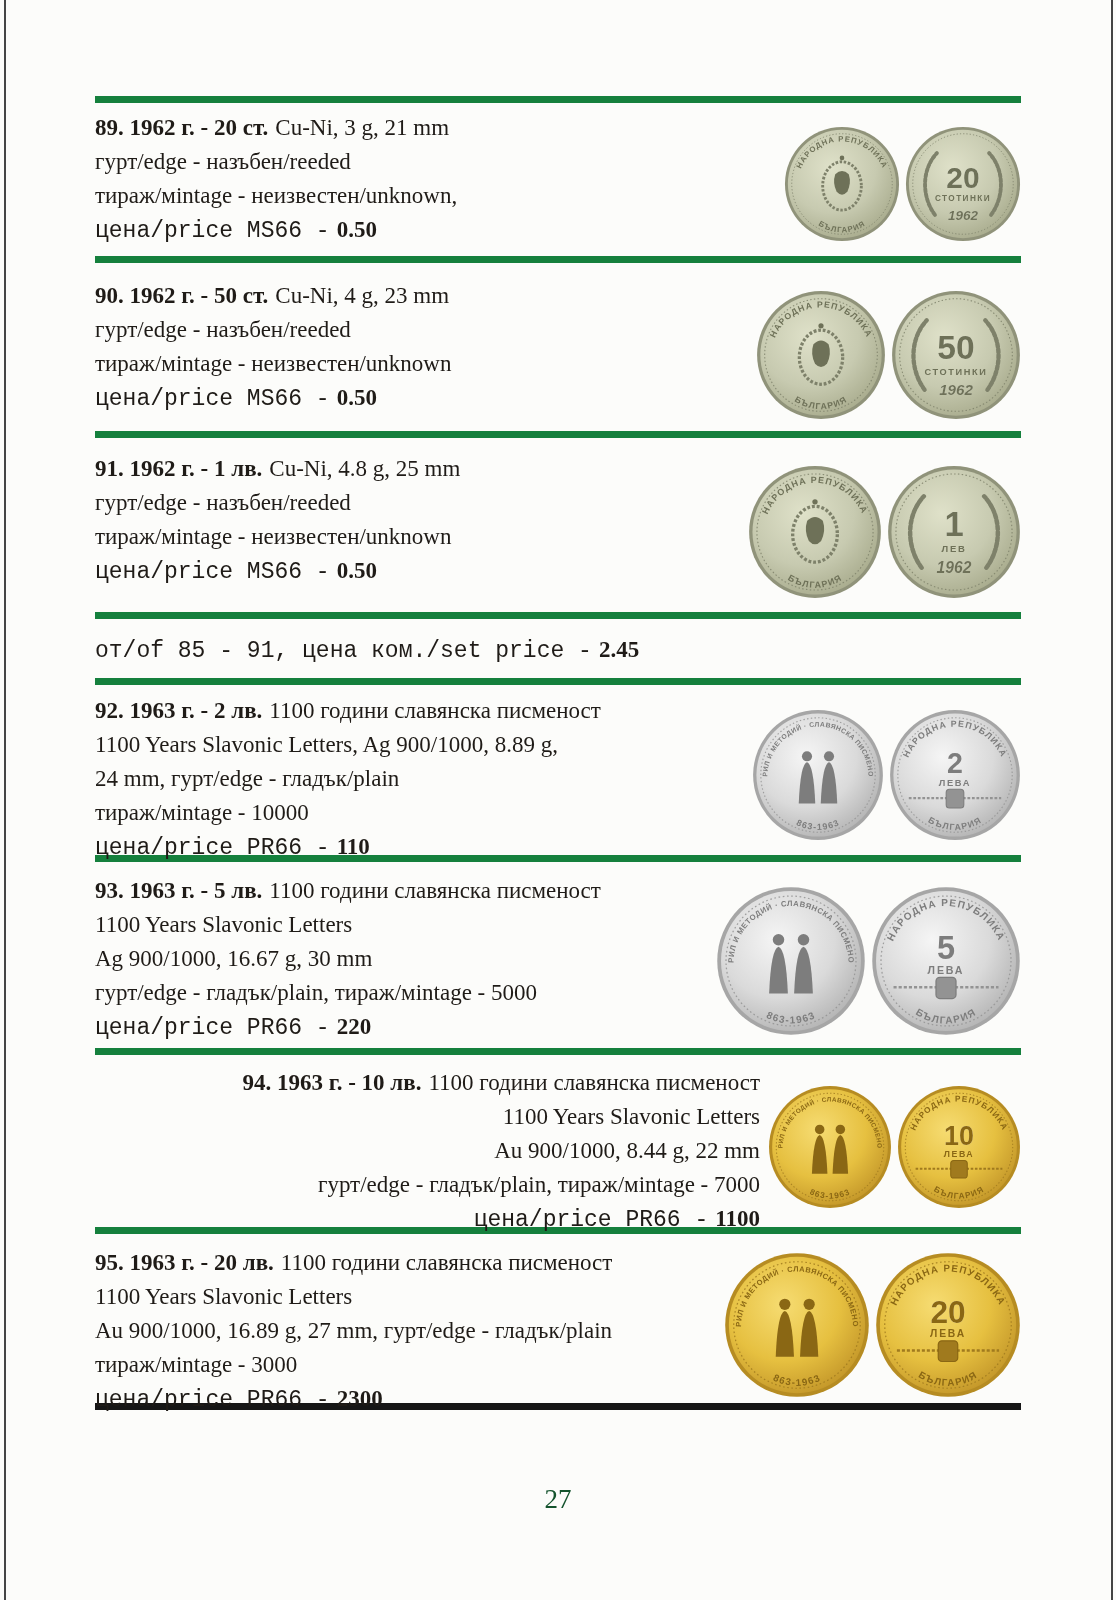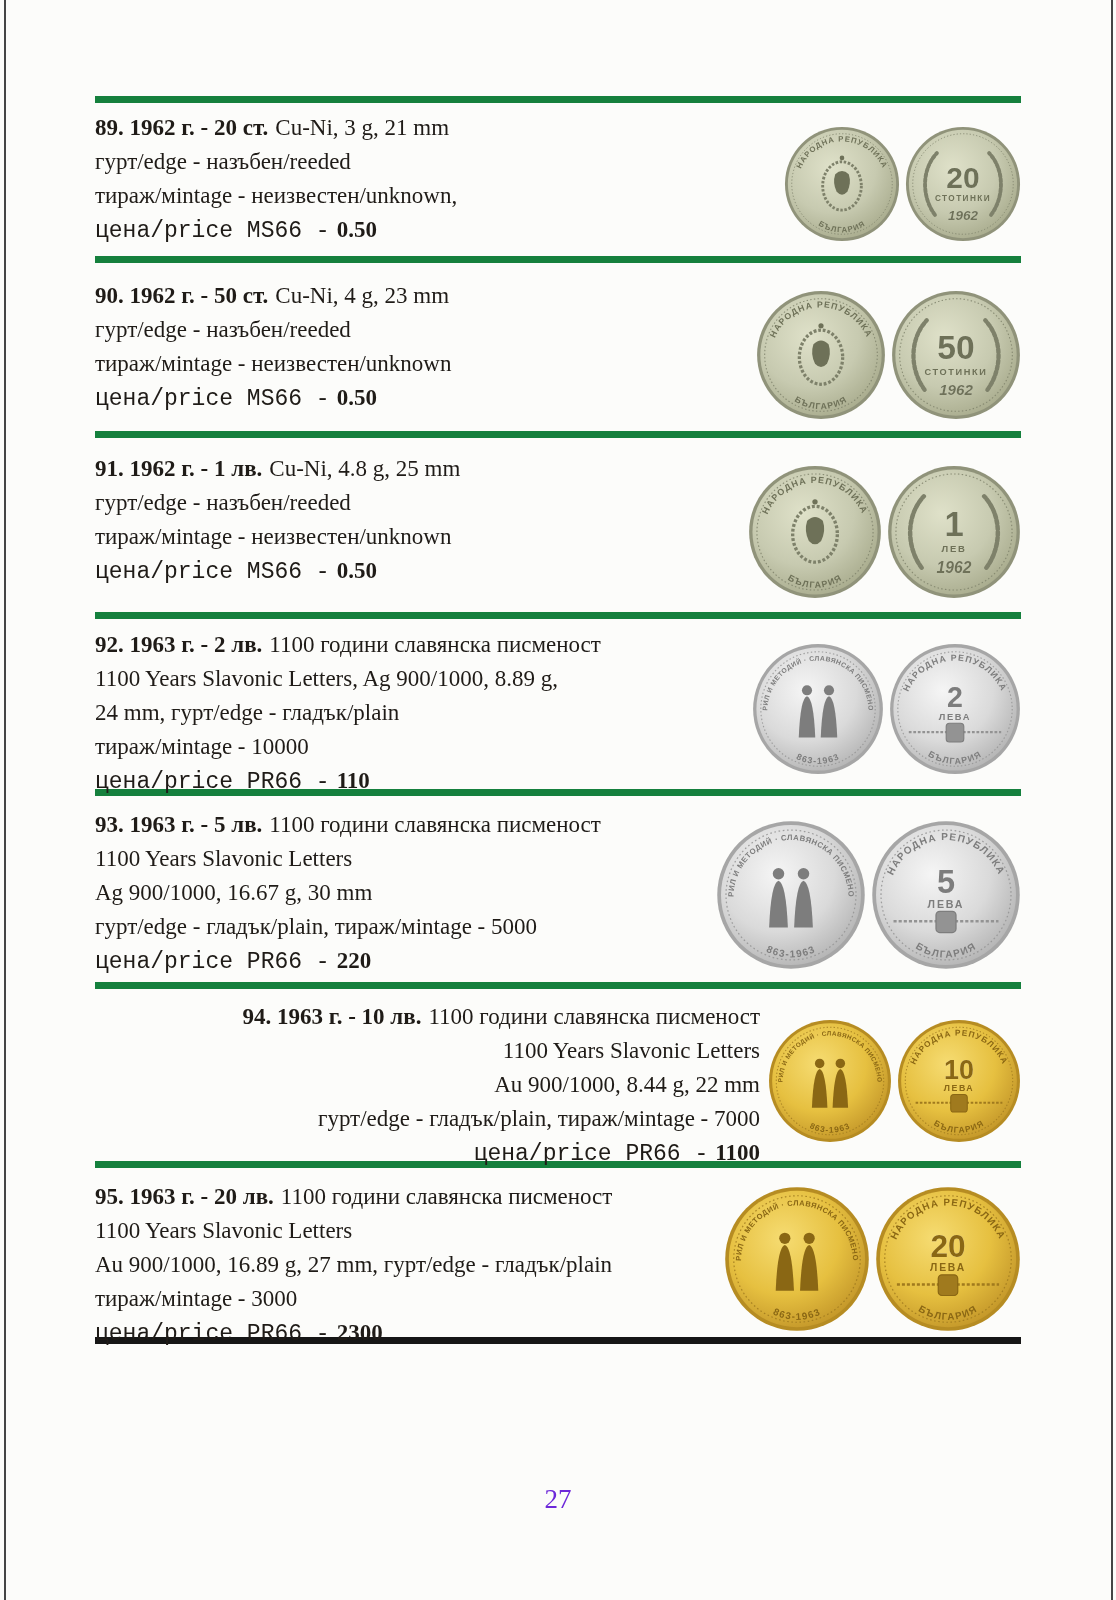--- a/index.html
+++ b/index.html
@@ -31,21 +31,21 @@
   .line { font-size:23px; line-height:34px; white-space:nowrap; }
   .hb { font-weight:bold; margin-right:7px; }
   .plabel { margin-right:7px;font-family:Liberation Mono, monospace; }
   b.pv { font-weight:bold; }
 
   .coins { flex:0 0 auto; display:flex; align-items:center; gap:5px; margin-left:8px; }
   .coins svg.coin { width:var(--size,120px); height:var(--size,120px); flex:none; display:block; }
 
   .pageno {
     position:absolute; left:95px; top:1484px; width:926px;
-    text-align:center; font-size:27px; color:#6d28d9;
+    text-align:center; font-size:27px; color:#14532d;
   }
 
   
   svg.coin text { font-family:"Liberation Sans", sans-serif; }
   svg.cuni   { --rl:#7e816a; --rl2:#6e7158; }
   svg.silver { --rl:#939393; --rl2:#7d7d7d; }
   svg.gold   { --rl:#a07a1e; --rl2:#8a6714; }
   svg.cuni   .edgec { fill:#90937a; }
   svg.silver .edgec { fill:#a6a6a6; }
   svg.gold   .edgec { fill:#b68c22; }
@@ -184,20 +184,23 @@
         <circle class="bead" cx="60" cy="60" r="52"></circle>
         <path class="wheat" d="M31,92 C17,73 17,45 33,28"></path>
         <path class="wheat" d="M89,92 C103,73 103,45 87,28"></path>
         <text class="val" x="60" y="64">1</text>
         <text class="unit" x="60" y="78">ЛЕВ</text>
         <text class="year" x="60" y="97">1962</text>
       </svg>
     </div>
   </section>
 
+  <section class="sec sset">
+    <div class="line"><span class="plabel">от/of 85 - 91, цена ком./set price -</span><b class="pv">2.45</b></div>
+  </section>
 
   <section class="sec s92">
     <div class="etext">
       <div class="line"><b class="hb">92. 1963 г. - 2 лв.</b><span>1100 години славянска писменост</span></div>
       <div class="line">1100 Years Slavonic Letters, Ag 900/1000, 8.89 g,</div>
       <div class="line">24 mm, гурт/edge - гладък/plain</div>
       <div class="line">тираж/мintage - 10000</div>
       <div class="line"><span class="plabel">цена/price PR66 -</span><b class="pv">110</b></div>
     </div>
     <div class="coins" style="--size:132px">

